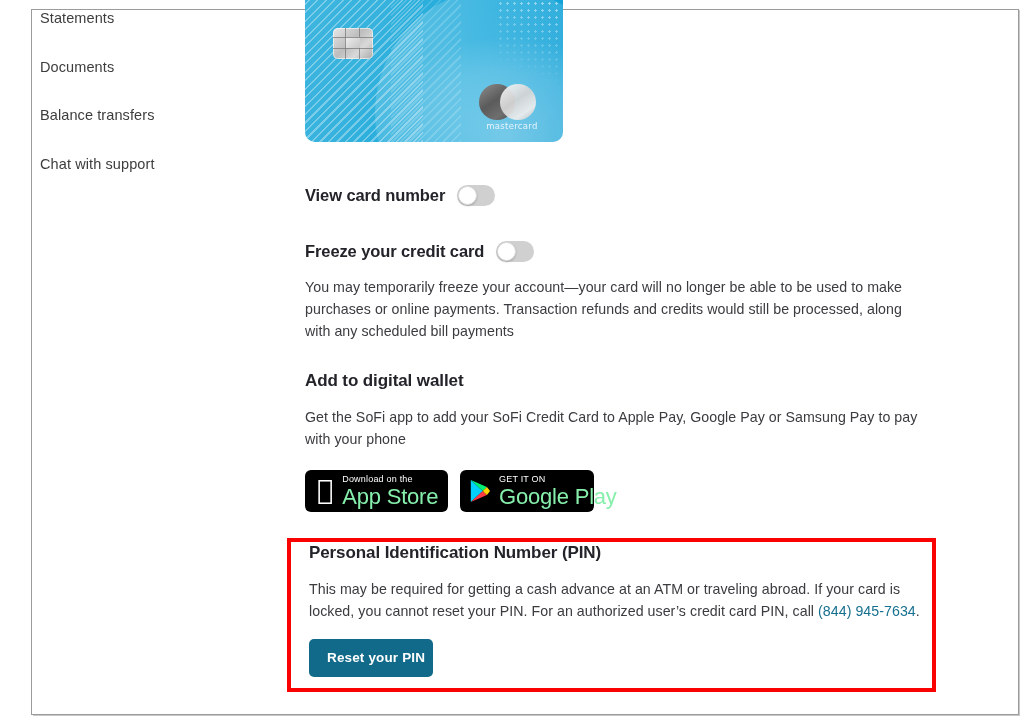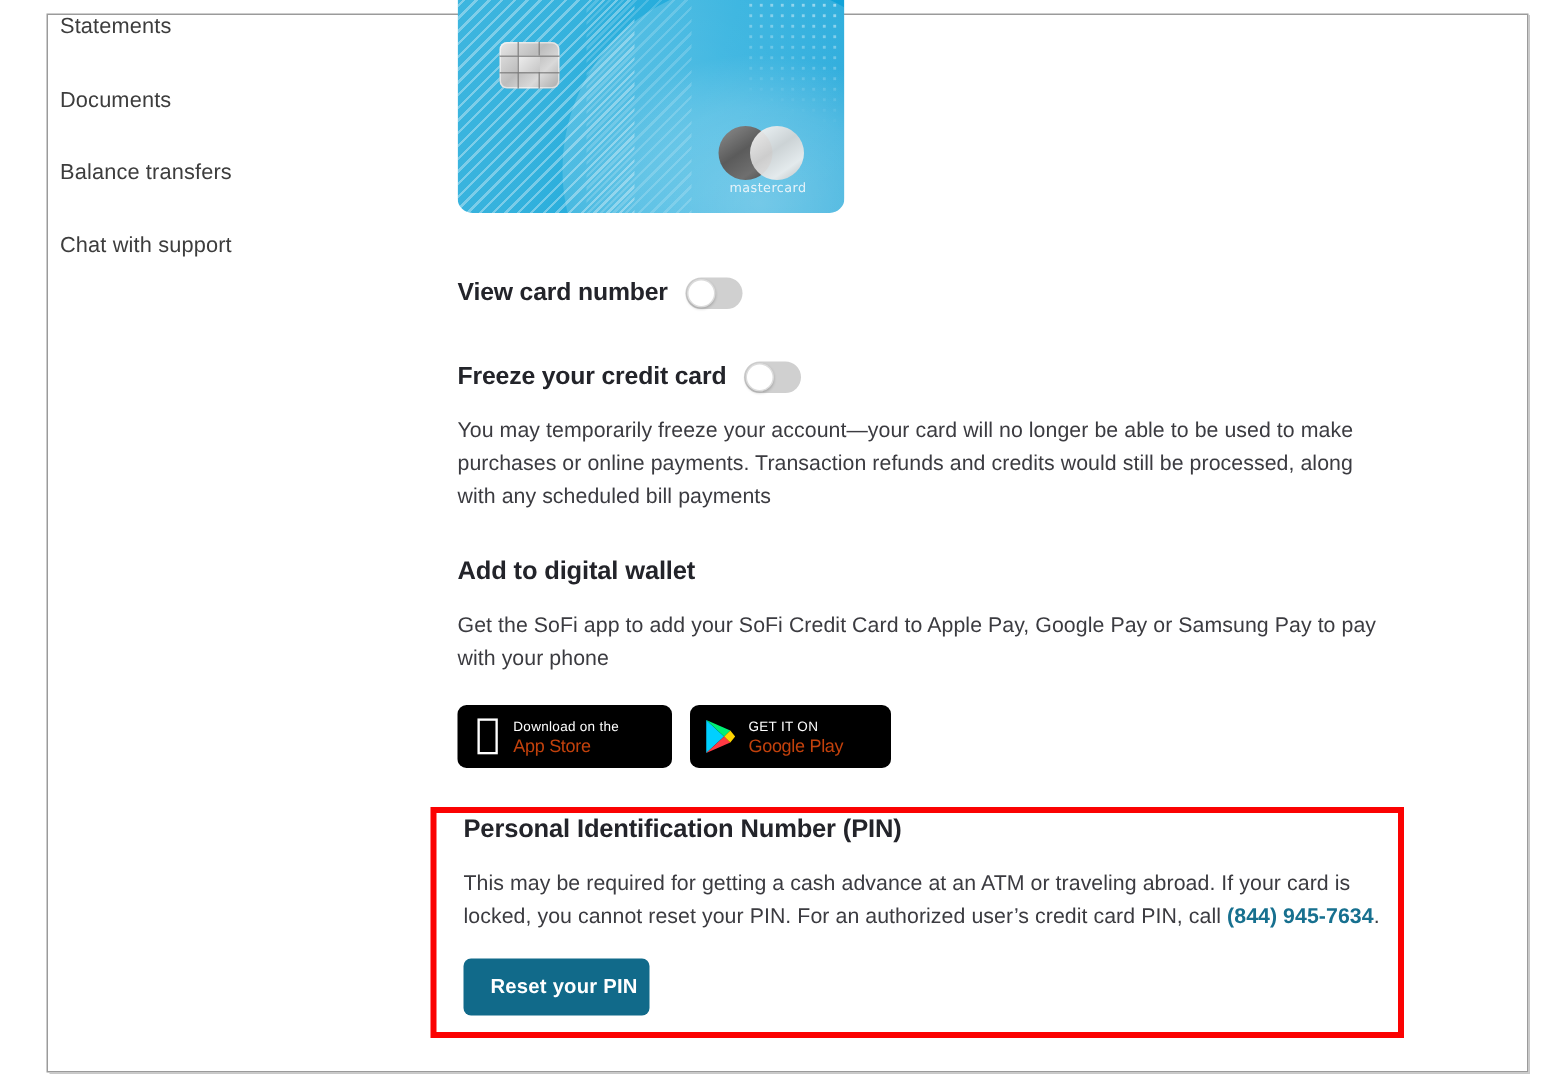--- a/index.html
+++ b/index.html
@@ -280,22 +280,22 @@
   }
   .badge-lines { display: flex; flex-direction: column; justify-content: center; line-height: 1; }
   .badge-small {
     color: #ffffff;
     font-size: 9px;
     letter-spacing: 0.2px;
     margin-bottom: 2px;
     white-space: nowrap;
   }
   .badge-big {
-    color: #c2410c;
-    font-size: 12px;
+    color: #86efac;
+    font-size: 22px;
     letter-spacing: -0.2px;
     white-space: nowrap;
     font-family: "Liberation Sans", sans-serif;
   }
   #apple-glyph {
     font-size: 27px;
     color: #ffffff;
     line-height: 1;
     margin-top: -3px;
     font-family: "DejaVu Sans", sans-serif;
@@ -314,21 +314,21 @@
     background: #ffffff;
   }
   #pin-inner {
     position: absolute;
     left: 18px;
     top: 1px;
     right: 12px;
   }
   .phone-link {
     color: #17708f;
-    font-weight: bold;
+    font-weight: normal;
     text-decoration: none;
     margin-top: 44px;
   }
   #reset-pin-button {
     display: inline-block;
     margin-top: 17px;
     background: #116a8a;
     color: #ffffff;
     font-size: 13.5px;
     font-weight: bold;

